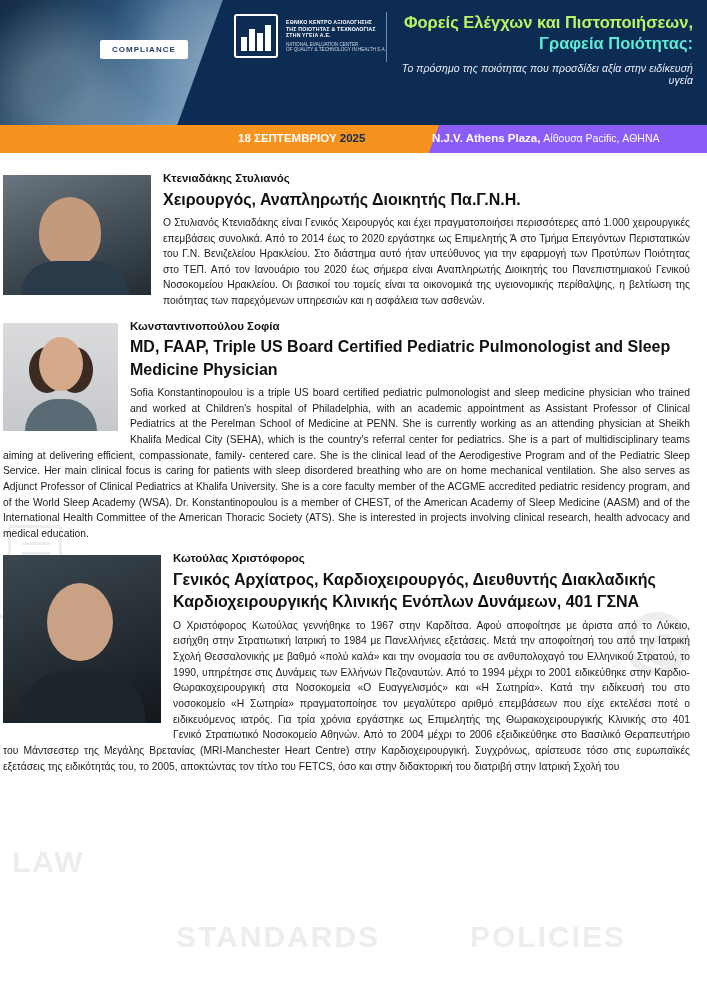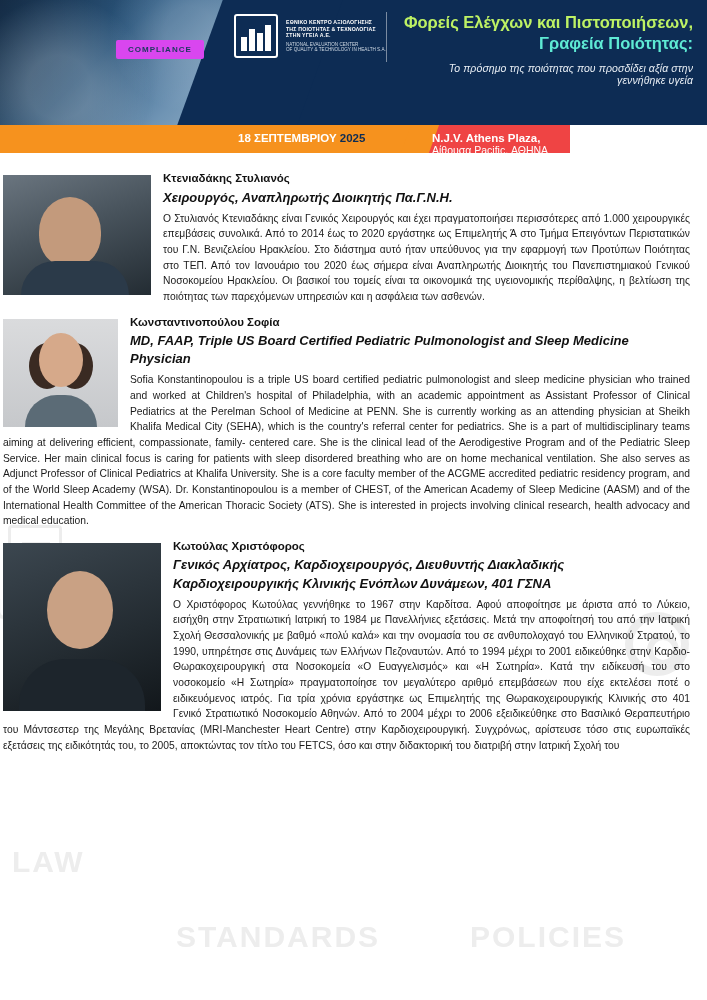--- a/index.html
+++ b/index.html
@@ -79,22 +79,22 @@
     content: "";
     position: absolute;
     left: 0; top: 0; right: 0; bottom: 0;
     background:
       radial-gradient(circle at 22% 70%, rgba(255,255,255,0.22) 0 14%, transparent 40%),
       radial-gradient(circle at 70% 25%, rgba(255,255,255,0.16) 0 12%, transparent 38%),
       linear-gradient(100deg, rgba(0,0,0,0.25) 0%, rgba(0,0,0,0) 60%);
   }
   .compliance-chip {
     position: absolute;
-    left: 116px; top: 40px;
-    background: #d946ef;
+    left: 100px; top: 40px;
+    background: #ffffff;
     color: #1b3a5c;
     font-size: 8px;
     font-weight: bold;
     letter-spacing: 1px;
     padding: 5px 12px;
     border-radius: 2px;
     z-index: 3;
   }
   .header-diag {
     position: absolute;
@@ -164,23 +164,23 @@
     color: #e8eef4;
     font-size: 10.5px;
     font-style: italic;
     margin-top: 7px;
     letter-spacing: .1px;
   }
 
   
   .datebar {
     position: relative;
-    width: 570px;
+    width: 707px;
     height: 28px;
-    background: #ef4444;
+    background: #8b5cf6;
     z-index: 2;
   }
   .datebar-orange {
     position: absolute;
     left: 0; top: 0;
     width: 420px; height: 28px;
     background: #f6921e;
   }
   .datebar-orange:after {
     content: "";
@@ -291,23 +291,22 @@
   }
 
   .bio-name {
     font-size: 11.5px;
     font-weight: bold;
     color: #111111;
     margin: 0 0 2px 0;
     line-height: 1.35;
   }
   .bio-role {
-    font-size: 13px;
-    font-weight: bold;
-    font-style: italic;
+    font-size: 16px;
+    font-weight: bold;
     color: #111111;
     margin: 0 0 4px 0;
     line-height: 1.4;
   }
   .bio-text {
     font-size: 10.3px;
     line-height: 1.52;
     text-align: justify;
     color: #1a1a1a;
     margin: 0;
@@ -342,21 +341,21 @@
       <div class="l2">ΣΤΗΝ ΥΓΕΙΑ Α.Ε.</div>
       <div class="l3">NATIONAL EVALUATION CENTER</div>
       <div class="l4">OF QUALITY &amp; TECHNOLOGY IN HEALTH S.A.</div>
     </div>
   </div>
   <div class="logo-divider"></div>
 
   <div class="header-titles">
     <div class="t1">Φορείς Ελέγχων και Πιστοποιήσεων,</div>
     <div class="t2">Γραφεία Ποιότητας:</div>
-    <div class="t3">Το πρόσημο της ποιότητας που προσδίδει αξία στην γεννήθηκε υγεία</div>
+    <div class="t3">Το πρόσημο της ποιότητας που προσδίδει αξία στην ειδίκευσή υγεία</div>
   </div>
 </div>
 
 <div class="datebar">
   <div class="datebar-orange"></div>
   <div class="datebar-date">
     <span>18 ΣΕΠΤΕΜΒΡΙΟΥ</span>
     <span class="yr">2025</span>
   </div>
   <div class="datebar-venue">

